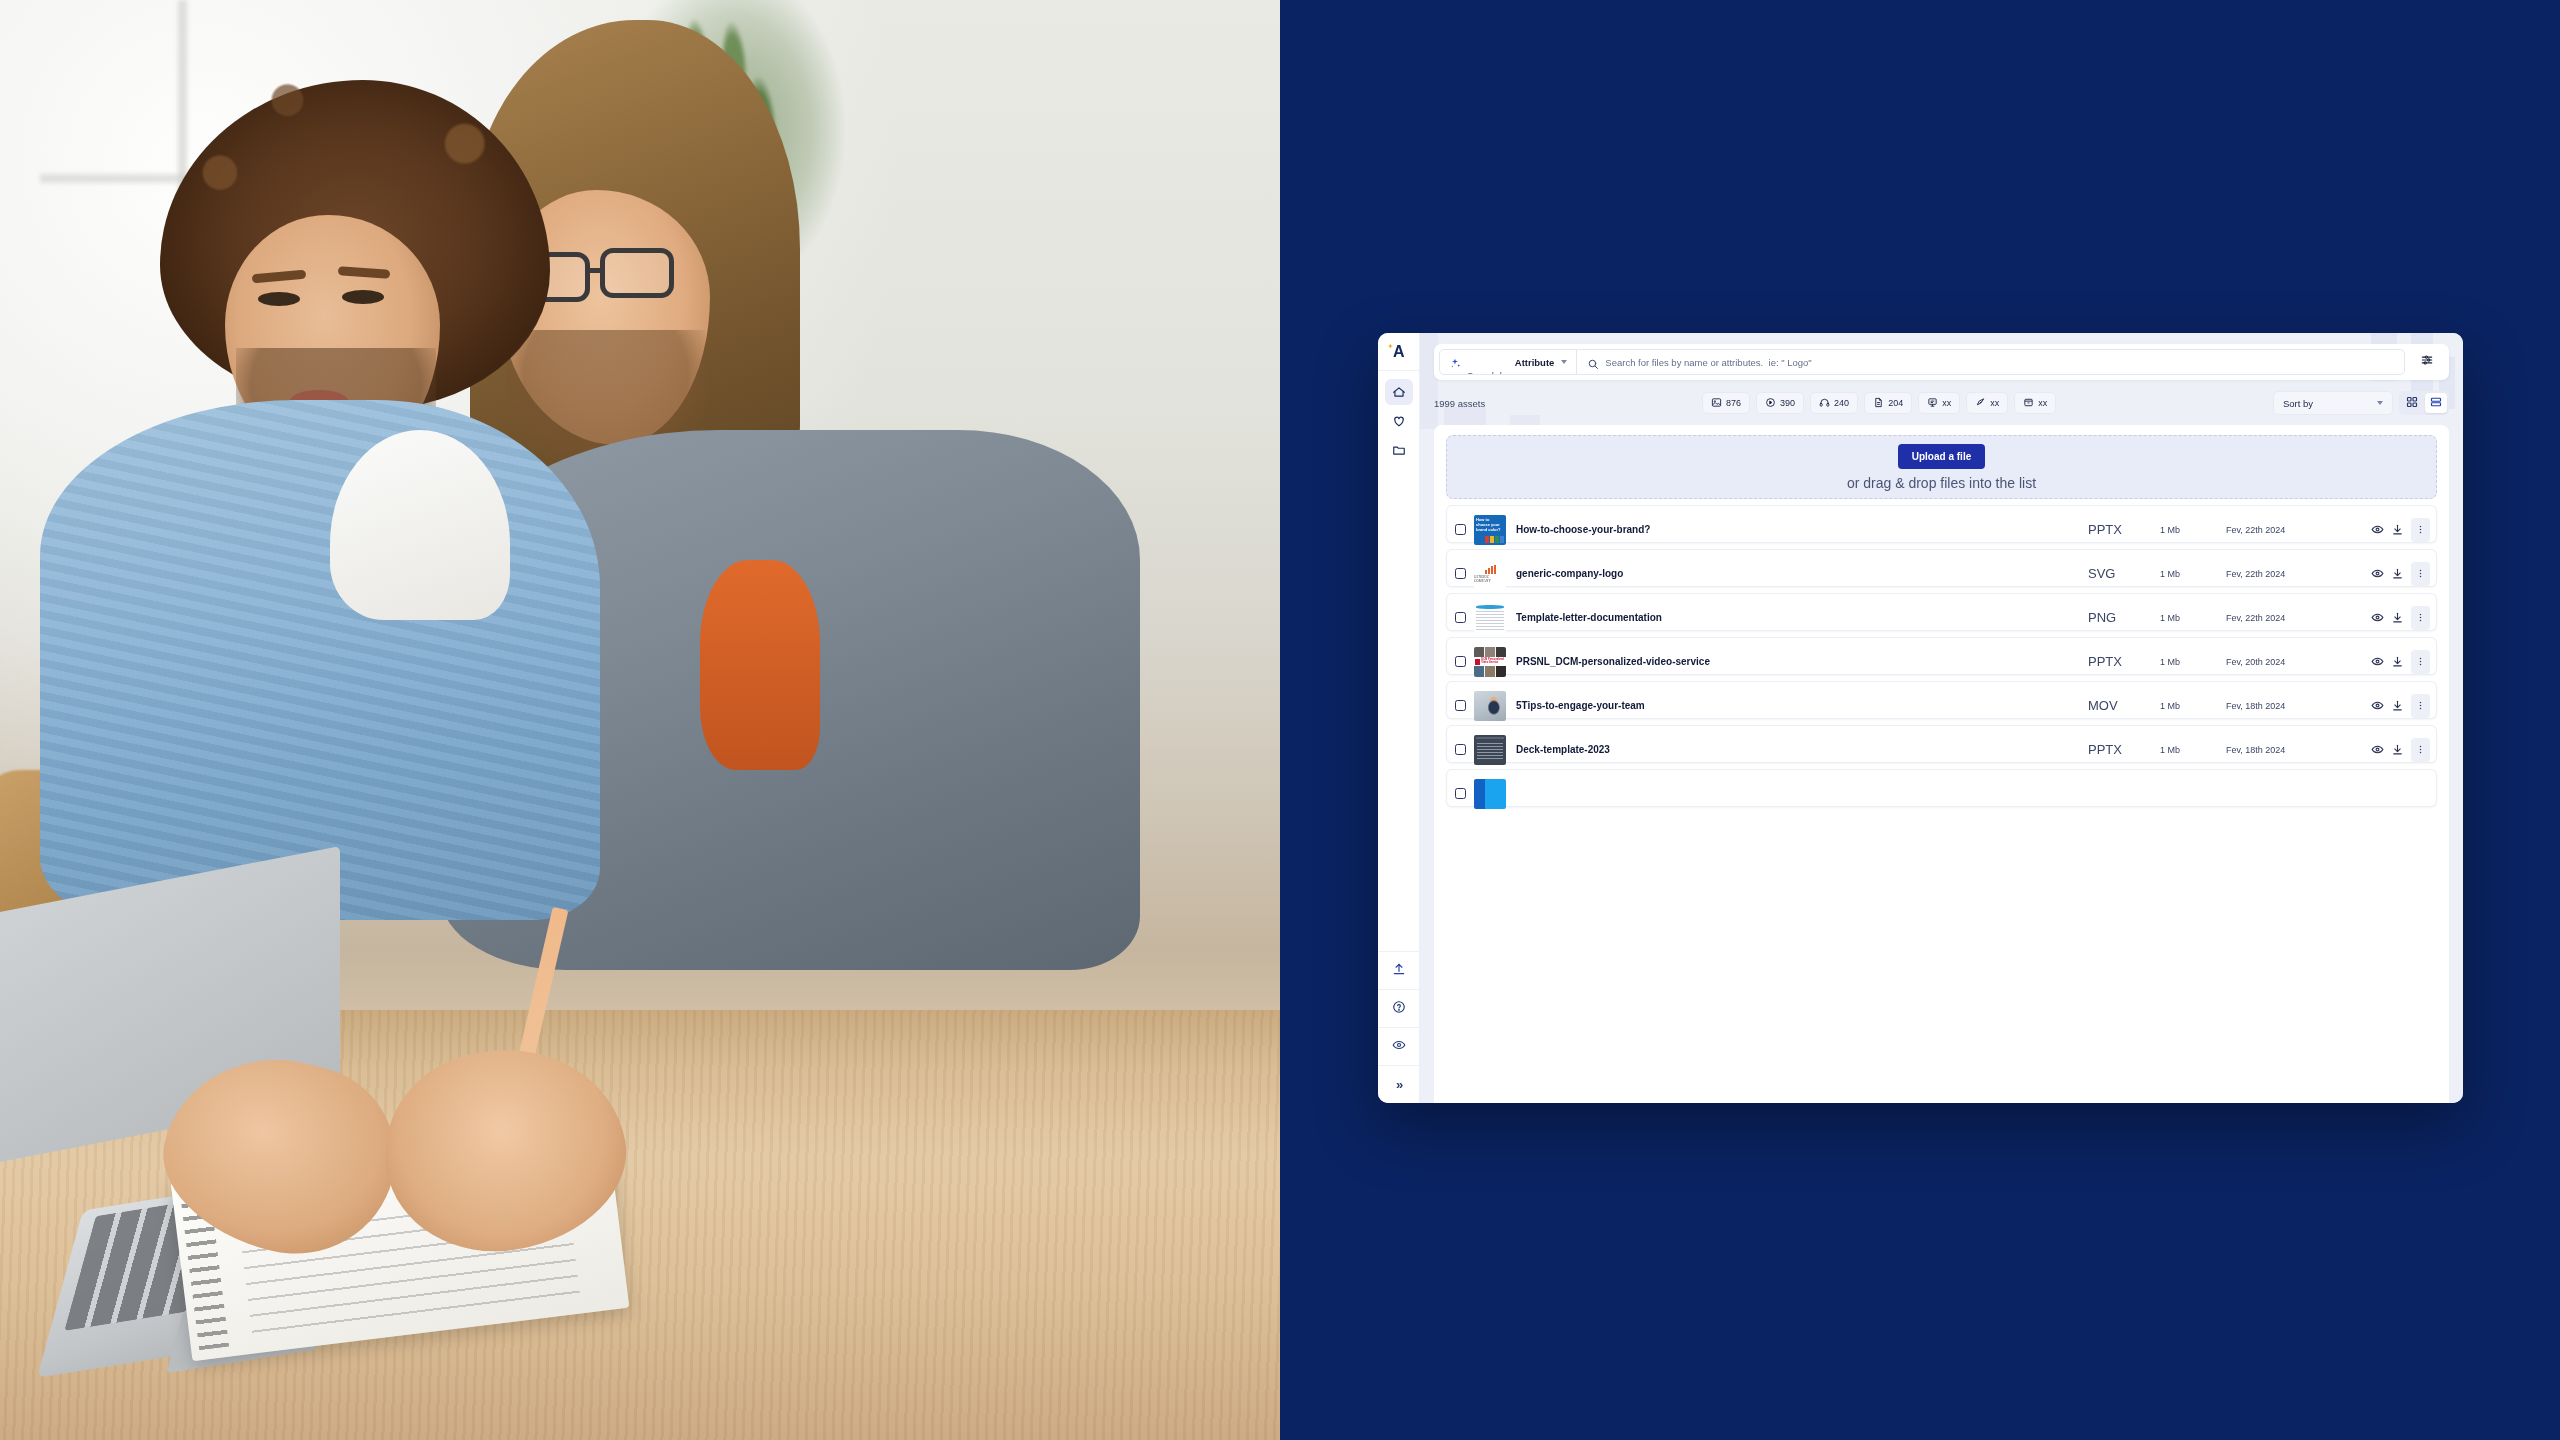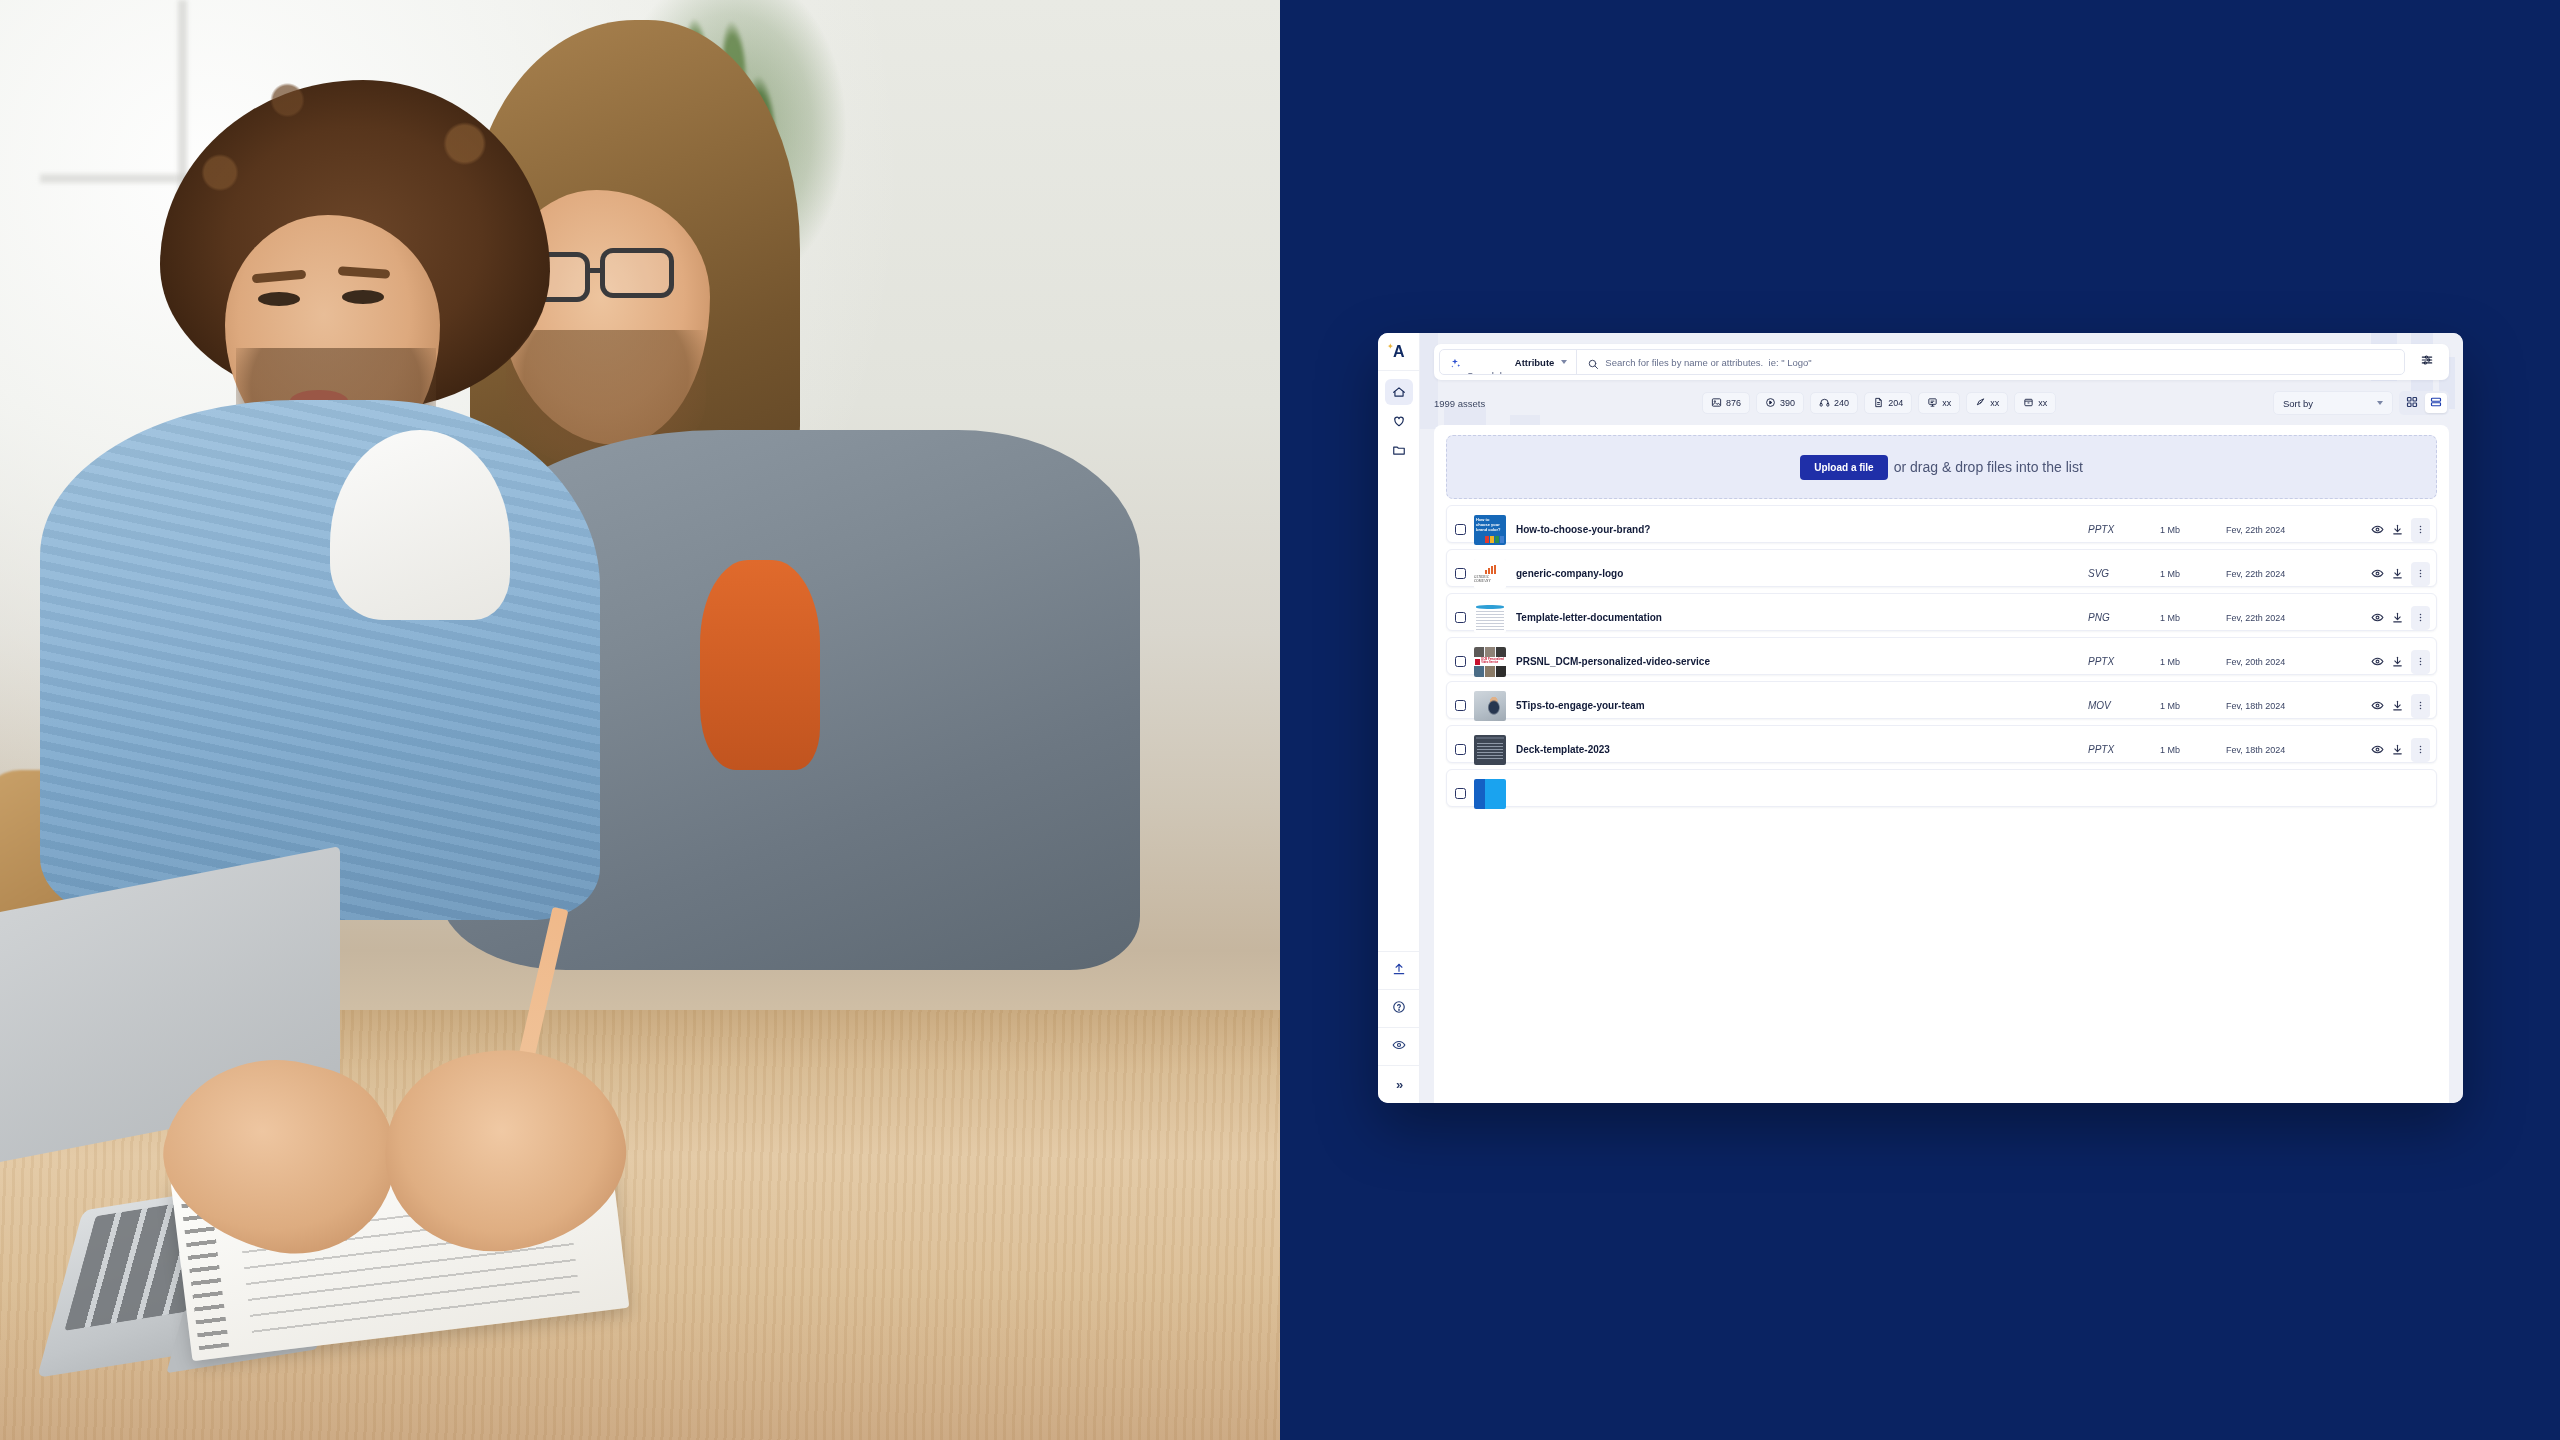--- a/index.html
+++ b/index.html
@@ -360,21 +360,21 @@
     flex:1 1 auto;
     overflow:hidden;
     position:relative; z-index:2;
     padding:10px 12px 0 12px;
   }
   .dropzone{
     border:1.5px dashed #c6cce6;
     background:#e8ebf8;
     border-radius:7px;
     height:64px;
-    display:flex;flex-direction:row;align-items:center;justify-content:center;
+    display:flex;flex-direction:column;align-items:center;justify-content:center;
     gap:6px;
   }
   .upload-btn{
     background:#1f2fa8; color:#fff;
     font-size:10px; font-weight:700;
     padding:7px 14px; border:none; border-radius:4px;
     font-family:"Liberation Sans",sans-serif;
     cursor:pointer;
   }
   .dropzone .hint{ font-size:14px; color:#4b5475; }
@@ -408,21 +408,21 @@
   .thumb{
     width:32px;height:30px;margin-left:8px;flex:0 0 32px;
     border-radius:2px; overflow:hidden; position:relative;
     background:#f1f3f8;
   }
   .fname{
     margin-left:10px;
     font-size:10px; font-weight:700; color:#111a38;
     flex:1 1 auto; white-space:nowrap; overflow:hidden; text-overflow:ellipsis;
   }
-  .ftype{ width:72px; font-size:10px; color:#3b4565;font-style:italic; }
+  .ftype{ width:72px; font-size:13px; color:#3b4565; }
   .fsize{ width:66px; font-size:9px; color:#3b4565; }
   .fdate{ width:108px; font-size:9px; color:#3b4565; }
   .facts{ width:96px; display:flex; align-items:center; justify-content:flex-end; gap:7px; }
   .facts .ic{ width:13px;height:13px;color:#2a3150; display:flex;align-items:center;justify-content:center; }
   .facts .ic svg{ width:13px;height:13px;}
   .kebab{
     width:19px;height:24px;border-radius:4px;background:#eef0f8;
     display:flex;align-items:center;justify-content:center;
     color:#3a4264;
   }

